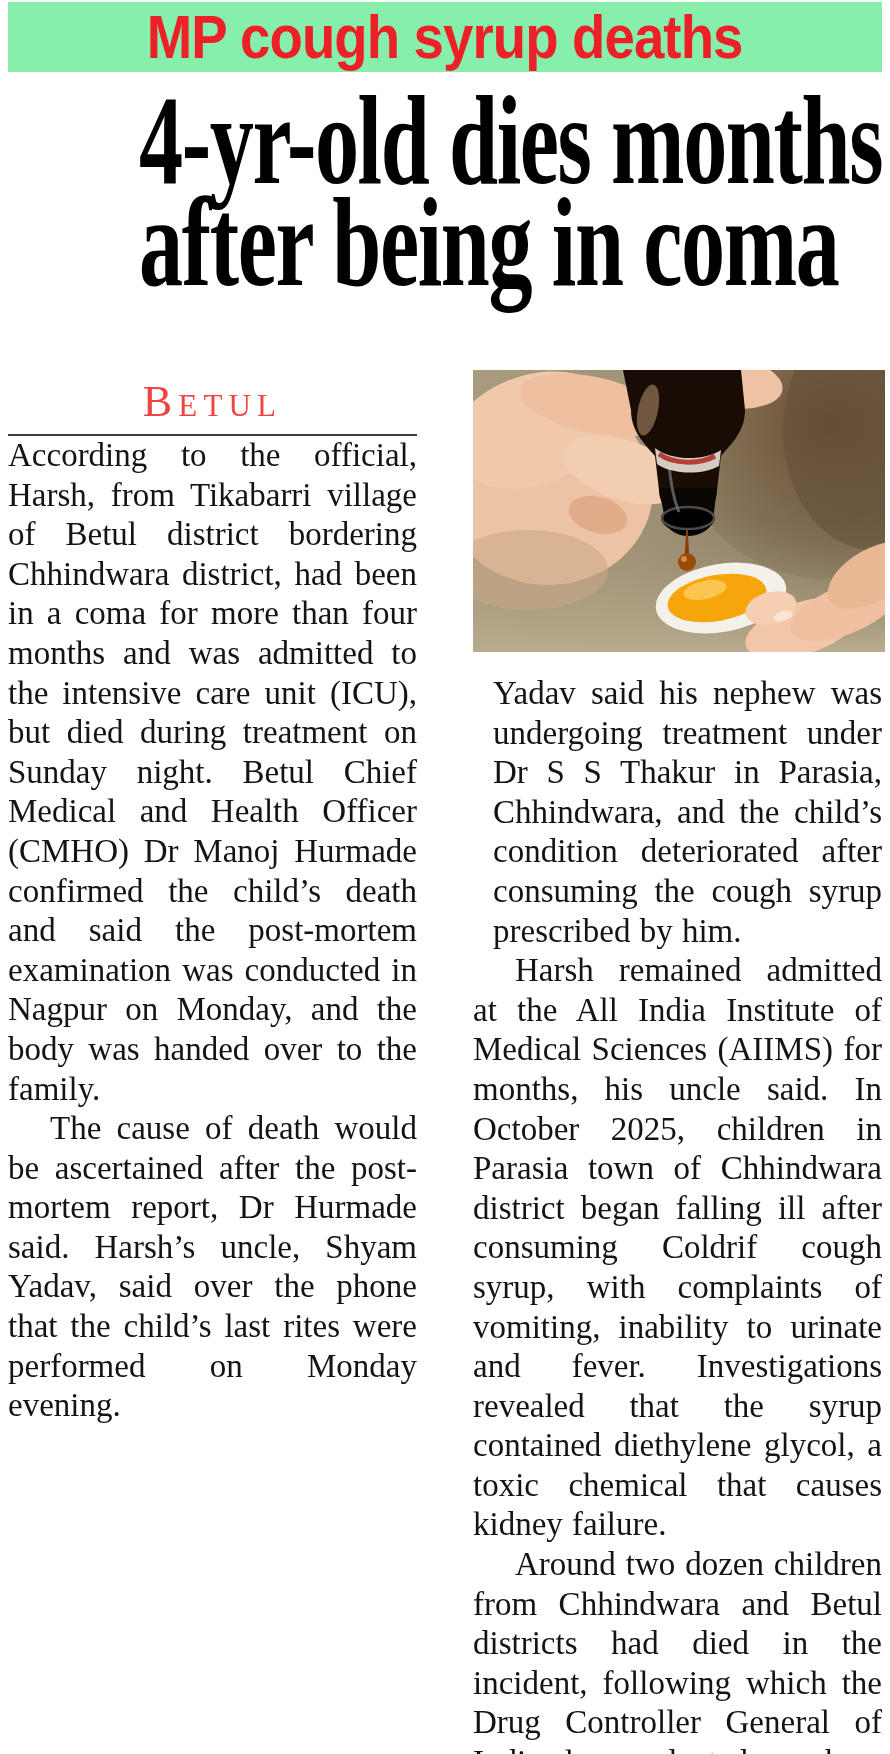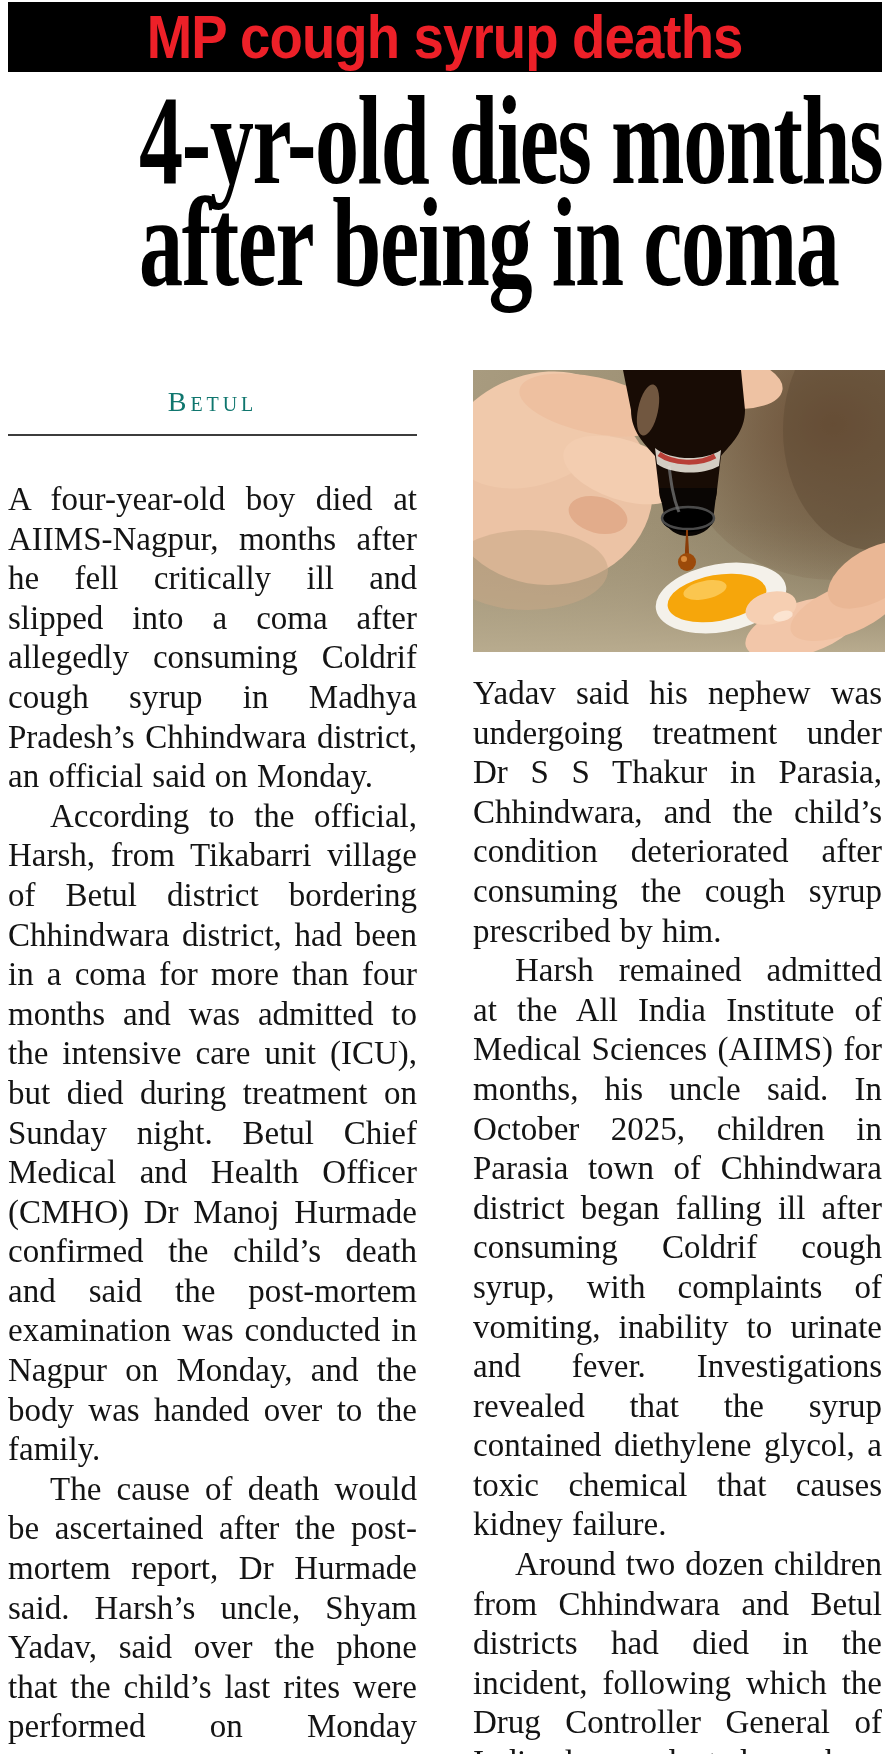--- a/index.html
+++ b/index.html
@@ -15,21 +15,21 @@
     position: relative;
     width: 890px;
     height: 1754px;
     overflow: hidden;
   }
 
   
   .kicker {
     margin: 2px 8px 0 8px;
     height: 70px;
-    background: #000000;
+    background: #86efac;
     display: flex;
     align-items: center;
     justify-content: center;
     overflow: hidden;
   }
   .kicker .kicker-text {
     font-family: "Liberation Sans", sans-serif;
     font-weight: 700;
     font-size: 62px;
     line-height: 70px;
@@ -64,24 +64,24 @@
     gap: 56px;
     padding: 0 8px;
     margin-top: 30px;
   }
   .col { flex: 1 1 0; min-width: 0; }
 
   
   .dateline-wrap { padding-top: 58px; text-align: center; }
   .dateline {
     font-variant: small-caps;
-    font-size: 28px;
+    font-size: 44px;
     line-height: 40px;
     letter-spacing: 0.14em;
-    color: #0f766e;
+    color: #ef4444;
   }
   .dateline-rule {
     border: none;
     border-top: 2px solid #3c3c3c;
     margin: 12px 0 0 0;
   }
 
   
   .photo {
     margin: 46px 0 0 0;
@@ -97,21 +97,21 @@
     margin: 0;
     font-size: 33px;
     line-height: 39.6px;
     text-align: justify;
     color: #141414;
     hyphens: auto;
     -webkit-hyphens: auto;
     word-spacing: 1px;
   }
   .col-left .para.first { margin-top: 44px; }
-  .col-right .para.first { margin-top: 22px; }
+  .col-right .para.first { margin-top: 22px; margin-left: 20px; }
   .para + .para { text-indent: 42px; }
 </style>
 </head>
 <body>
 
 <div class="page">
 
   <header class="kicker">
     <span class="kicker-text">MP cough syrup deaths</span>
   </header>
@@ -121,21 +121,20 @@
     <span class="hl-line">after being in coma</span>
   </h1>
 
   <div class="columns">
 
     <div class="col col-left">
       <div class="dateline-wrap">
         <span class="dateline">Betul</span>
         <hr class="dateline-rule">
       </div>
-      <p class="para first">A four-year-old boy died at AIIMS-Nagpur, months after he fell critically ill and slipped into a coma after allegedly consuming Coldrif cough syrup in Madhya Pradesh’s Chhindwara district, an official said on Monday.</p>
       <p class="para">According to the official, Harsh, from Tikabarri village of Betul district bordering Chhindwara district, had been in a coma for more than four months and was admitted to the intensive care unit (ICU), but died during treatment on Sunday night. Betul Chief Medical and Health Officer (CMHO) Dr Manoj Hurmade confirmed the child’s death and said the post-mortem examination was conducted in Nagpur on Monday, and the body was handed over to the family.</p>
       <p class="para">The cause of death would be ascertained after the post-mortem report, Dr Hurmade said. Harsh’s uncle, Shyam Yadav, said over the phone that the child’s last rites were performed on Monday evening.</p>
     </div>
 
     <div class="col col-right">
       <figure class="photo">
         <svg width="412" height="282" viewBox="0 0 412 282" xmlns="http://www.w3.org/2000/svg">
           <defs>
             <linearGradient id="bg" x1="0" y1="0" x2="1" y2="0.25">
               <stop offset="0" stop-color="#a89b7f"></stop>

